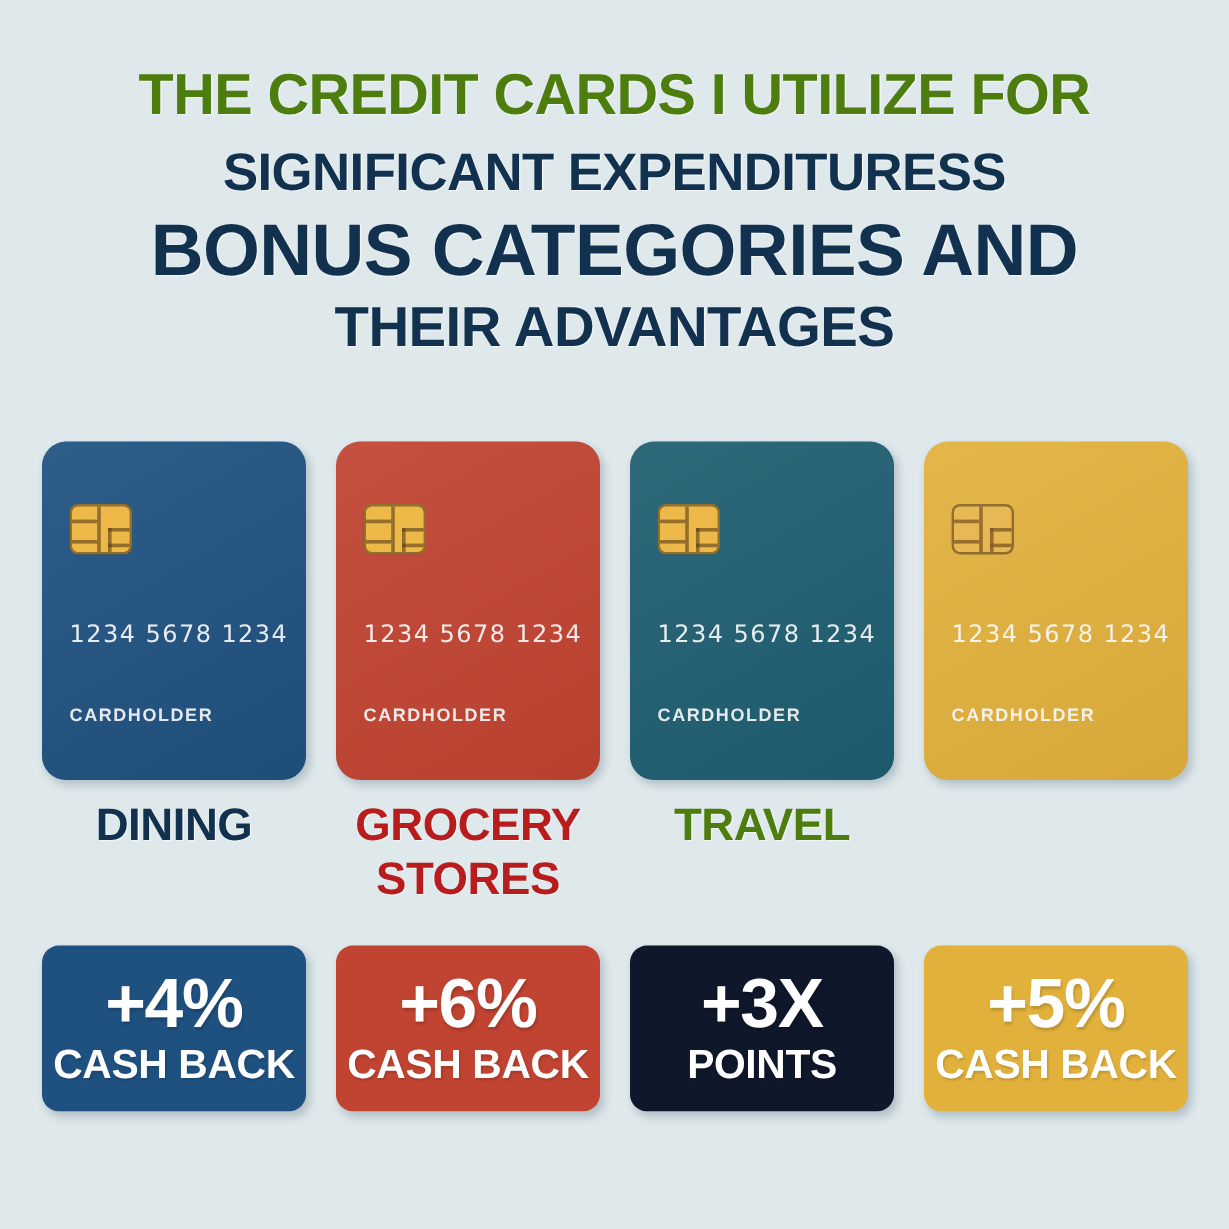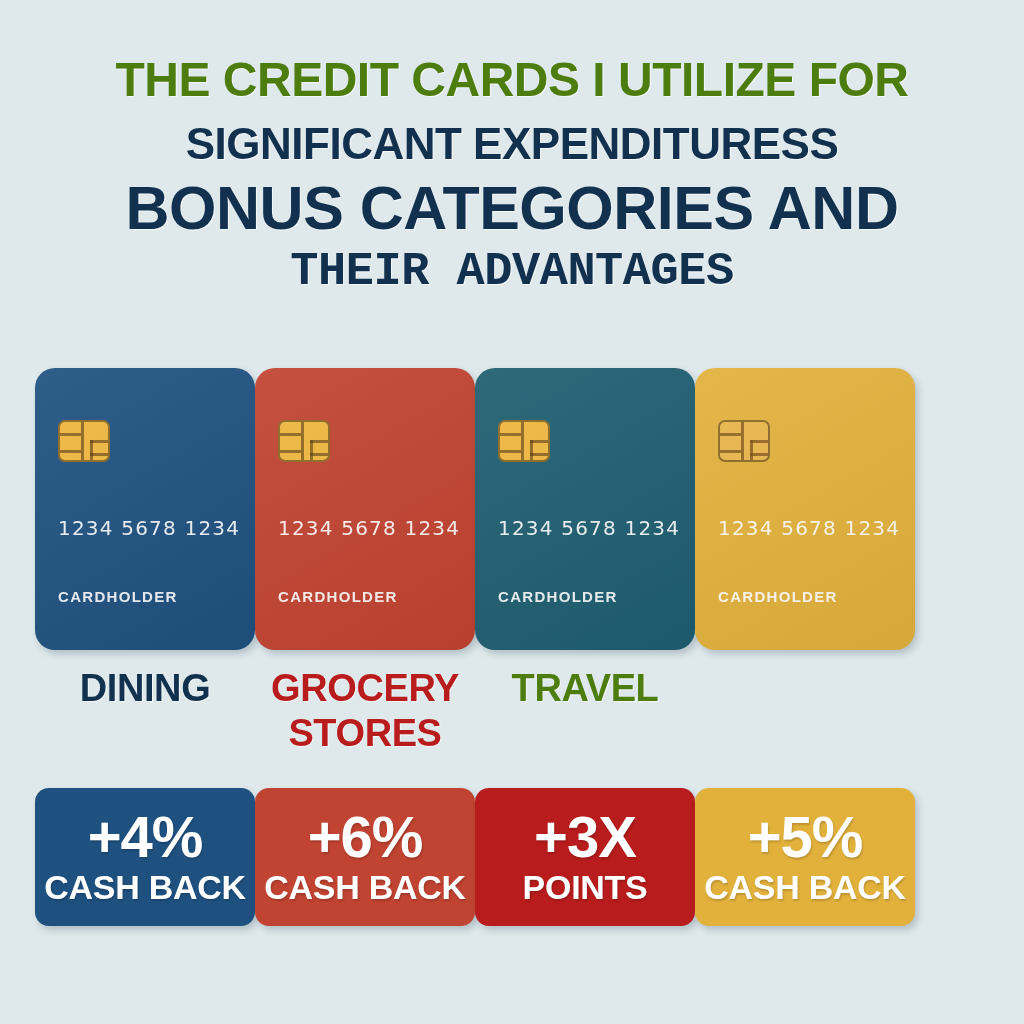--- a/index.html
+++ b/index.html
@@ -32,31 +32,32 @@
     line-height:64px;
     letter-spacing:-0.5px;
     color:#12314f;
     text-transform:uppercase;
     white-space:nowrap;
     text-shadow:1px 1px 0 rgba(255,255,255,0.65);
   }
   #title-block .title-line.l1 { font-size:48px; }
   #title-block .title-line.l2 { font-size:44px; }
   #title-block .title-line.l3 { font-size:61px; }
-  #title-block .title-line.l4 { font-size:47px;font-family:Liberation Mono, monospace; }
+  #title-block .title-line.l4 { font-size:47px; }
 
   
   #columns {
     position:absolute;
     top:368px;
     left:35px;
     width:970px;
     height:570px;
     display:grid;
     grid-template-columns:repeat(4, 220px);
+    column-gap:25px;
   }
   .column {
     position:relative;
     width:220px;
     height:570px;
   }
 
   
   .credit-card {
     position:absolute;
@@ -266,21 +267,21 @@
           <div class="ch-h1"></div>
           <div class="ch-h2"></div>
         <div class="ch-h3"></div>
           <div class="ch-v2"></div>
           <div class="ch-h4"></div>
       </div>
       <div class="card-number">1234 5678 1234</div>
       <div class="card-holder">CARDHOLDER</div>
     </div>
     <div class="category" style="color: #4d7c0f;">TRAVEL</div>
-    <div class="badge" style="background: #b91c1c;">
+    <div class="badge" style="background: #0f172a;">
       <div class="badge-value">+3X</div>
       <div class="badge-unit">POINTS</div>
     </div>
   </div>
 
   <div class="column">
     <div class="credit-card" style="background: rgb(226, 177, 60);">
       <div class="chip dark-lines" style="background: rgb(232, 182, 74);">
         <div class="ch-v"></div>
           <div class="ch-h1"></div>

